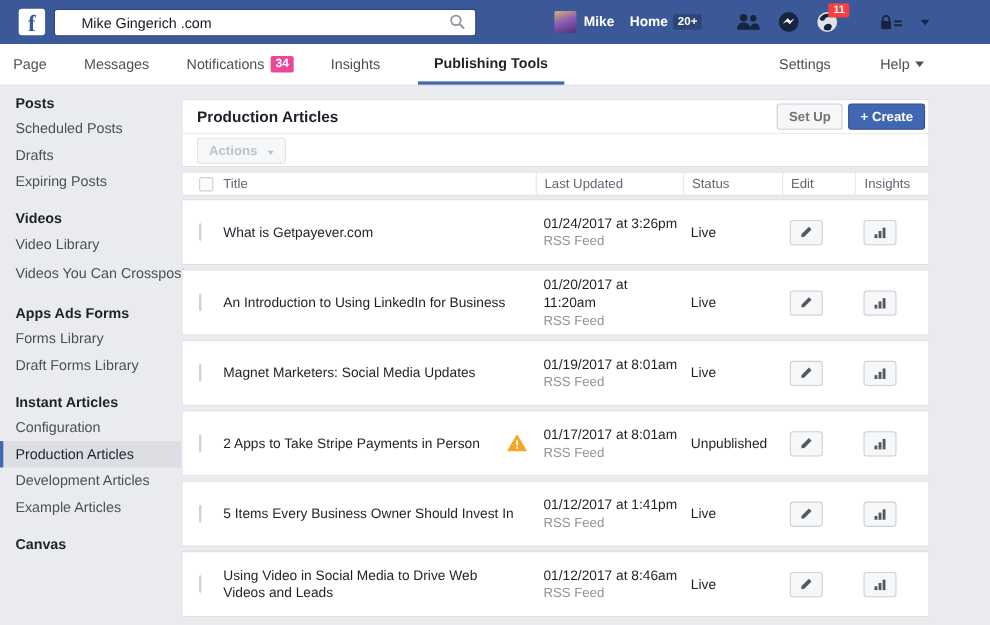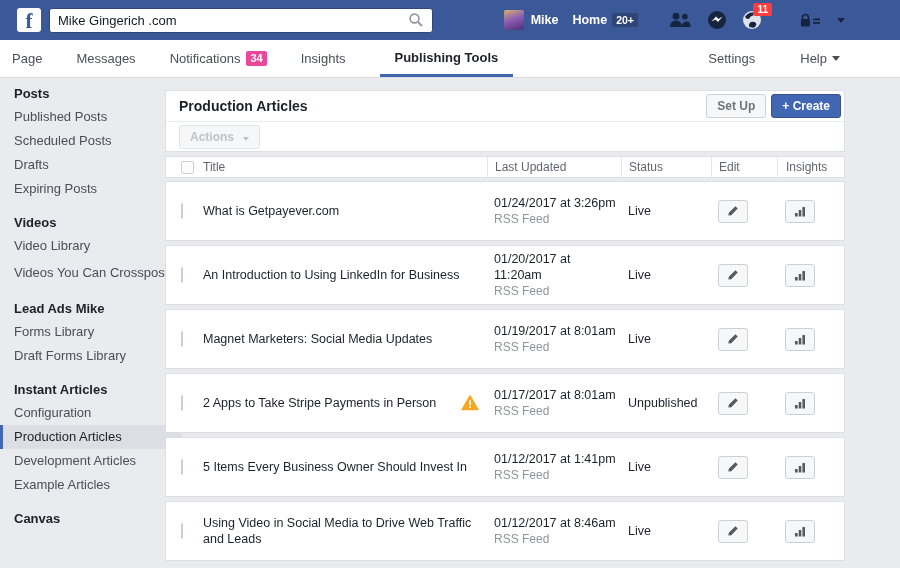--- a/index.html
+++ b/index.html
@@ -18,21 +18,21 @@
   .f-tile{
     width:24px;height:24px;background:#fff;border-radius:3px;margin-left:17px;
     color:#3b5998;font-weight:bold;font-size:21px;line-height:26px;text-align:center;
     font-family:"Liberation Serif", serif; cursor:pointer;
   }
   .searchbox{
     margin-left:8px;width:384px;height:25px;background:#fff;border-radius:3px;
     display:flex;align-items:center;border:1px solid #2f477a;
   }
   .searchbox input{
-    border:none;outline:none;flex:1;font-size:13px;padding:0 8px;color:#141823;
+    border:none;outline:none;flex:1;font-size:13px;padding:0 24px;color:#141823;
     font-family:"Liberation Sans", sans-serif; background:transparent;
   }
   .search-glyph{width:16px;height:16px;margin-right:8px;flex:0 0 auto;}
   .top-right{margin-left:auto;display:flex;align-items:center;padding-right:55px;}
   .avatar{
     width:20px;height:20px;border-radius:2px;
     background:linear-gradient(160deg,#d8b06c 0%,#8d5fb5 45%,#4e2f78 100%);
     cursor:pointer;flex:0 0 auto;
   }
   .top-name{color:#fff;font-weight:bold;font-size:12.5px;margin:0 14px 0 7px;cursor:pointer;}
@@ -216,30 +216,29 @@
     <span class="nav-tab">Settings</span>
     <span class="nav-tab">
       <span>Help</span>
       <span class="help-caret"></span>
     </span>
   </div>
 </div>
 
 <div class="sidebar">
   <div class="side-header">Posts</div>
-  <div class="side-item">Published Posts</div>
   <div class="side-item">Scheduled Posts</div>
   <div class="side-item">Drafts</div>
   <div class="side-item">Expiring Posts</div>
 
   <div class="side-header gap">Videos</div>
   <div class="side-item">Video Library</div>
   <div class="side-item two-line">Videos You Can Crosspost</div>
 
-  <div class="side-header gap">Lead Ads Mike</div>
+  <div class="side-header gap">Apps Ads Forms</div>
   <div class="side-item">Forms Library</div>
   <div class="side-item">Draft Forms Library</div>
 
   <div class="side-header gap">Instant Articles</div>
   <div class="side-item">Configuration</div>
   <div class="side-item selected">Production Articles</div>
   <div class="side-item">Development Articles</div>
   <div class="side-item">Example Articles</div>
 
   <div class="side-header gap">Canvas</div>
@@ -417,21 +416,21 @@
             <rect x="4.7" y="5" width="2.6" height="6.5" fill="#54595f"></rect>
             <rect x="8.4" y="2" width="2.6" height="9.5" fill="#54595f"></rect>
           </svg>
         </span>
       </span>
     </div>
 
     <div class="row">
       <span class="cell-cb"><span class="checkbox"></span></span>
       <span class="cell-title">
-        <span class="t">Using Video in Social Media to Drive Web Traffic and Leads</span>
+        <span class="t">Using Video in Social Media to Drive Web Videos and Leads</span>
       </span>
       <span class="cell-date">
         <div class="d">01/12/2017 at 8:46am</div>
         <div class="s">RSS Feed</div>
       </span>
       <span class="cell-status">Live</span>
       <span class="cell-edit">
         <span class="mini-btn">
           <svg width="12" height="12" viewBox="0 0 12 12">
             <path d="M8.4 1.2 L10.8 3.6 L4.2 10.2 L1.4 10.6 L1.8 7.8 Z" fill="#54595f"></path>

